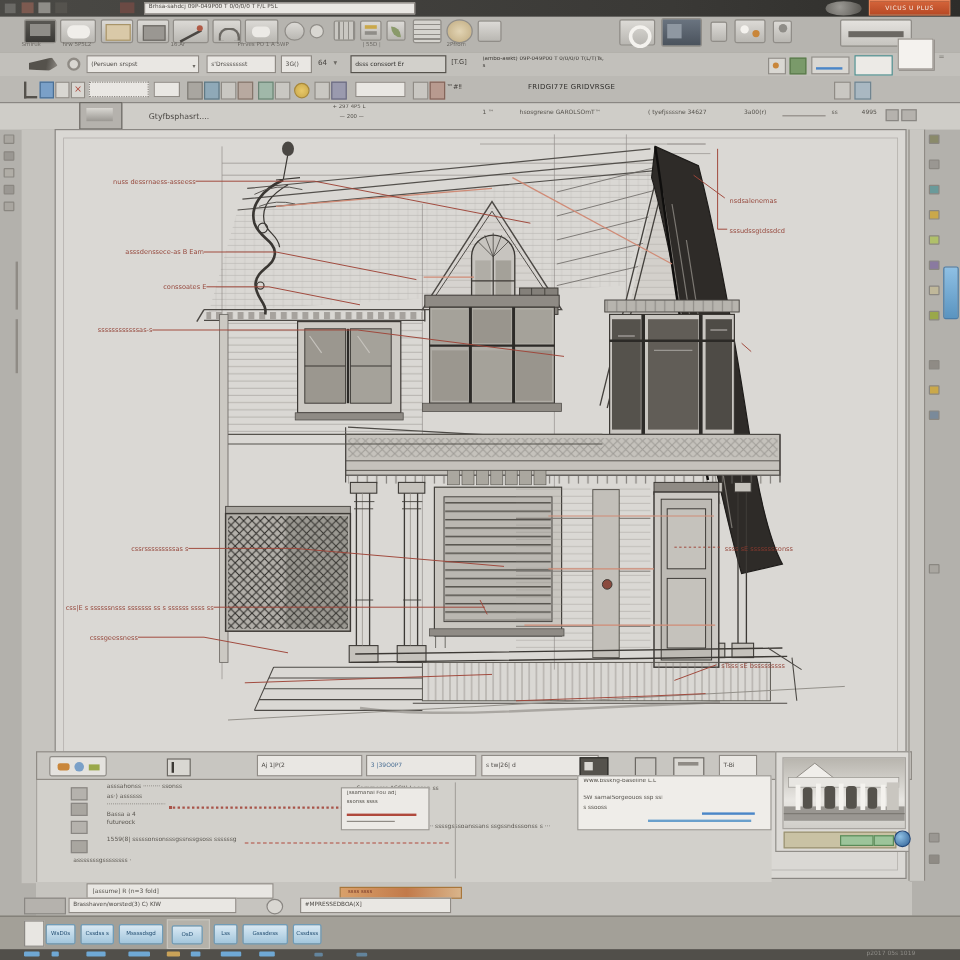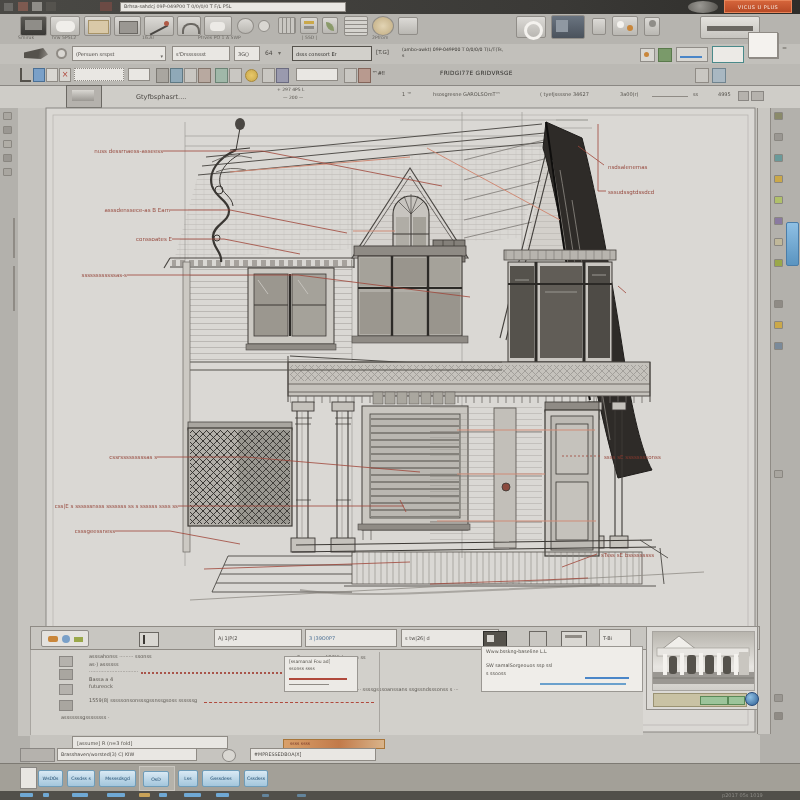--- a/index.html
+++ b/index.html
@@ -148,21 +148,21 @@
     <span class="a tx" style="left:372px;top:6px;font-size:5.5px;color:#3c3935;">™#‼</span>
     <span class="a tx" style="left:440px;top:6px;font-size:5.8px;color:#2e2d2a;letter-spacing:.3px;">FRIDGI77E GRIDVRSGE</span>
     <div class="a" style="left:695px;top:4px;width:12px;height:13px;background:#c9c7c2;border:1px solid #8f8b85;"></div>
     <div class="a" style="left:712px;top:4px;width:12px;height:13px;background:#a9b8c2;border:1px solid #70848f;"></div>
   </div>
 
   <div class="a" style="left:0;top:85px;width:800px;height:23px;background:#cfcdc8;border-top:1px solid #8a8783;border-bottom:1px solid #a8a5a0;">
     <div class="a" style="left:66px;top:-1px;width:34px;height:21px;background:#b5b2ad;border:1px solid #6b6863;">
       <div class="a" style="left:5px;top:4px;width:22px;height:11px;background:linear-gradient(#d9d7d2,#9a9792);"></div>
       </div>
-    <span class="a tx" style="left:136px;top:7px;font-size:6.5px;color:#4c4945;">Gtyfbsphasrt....</span>
+    <span class="a tx" style="left:124px;top:7px;font-size:6.5px;color:#4c4945;">Gtyfbsphasrt....</span>
     <span class="a tx" style="left:277px;top:1px;font-size:4.5px;">+ 297 4P5 L</span>
     <span class="a tx" style="left:283px;top:9px;font-size:4.5px;">—  200  —</span>
     <span class="a tx" style="left:402px;top:5px;font-size:5px;">1 ™</span>
     <span class="a tx" style="left:433px;top:5px;font-size:5px;">hsosgresne  GAROLSOmT™</span>
     <span class="a tx" style="left:540px;top:5px;font-size:5px;">( tyefjssssne  34627</span>
     <span class="a tx" style="left:620px;top:5px;font-size:5px;">3a00(r)</span>
     <div class="a" style="left:652px;top:10px;width:36px;height:1px;background:#8f8b85;"></div>
     <span class="a tx" style="left:693px;top:5px;font-size:5px;">ss</span>
     <span class="a tx" style="left:718px;top:5px;font-size:5px;">4995</span>
     <div class="a" style="left:738px;top:5px;width:9px;height:8px;background:#b5b2ad;border:1px solid #8a8783;"></div>

